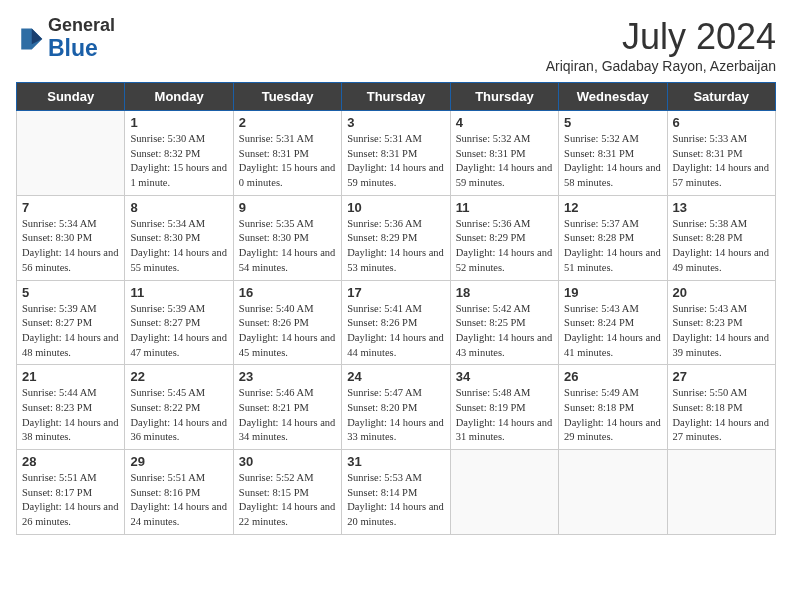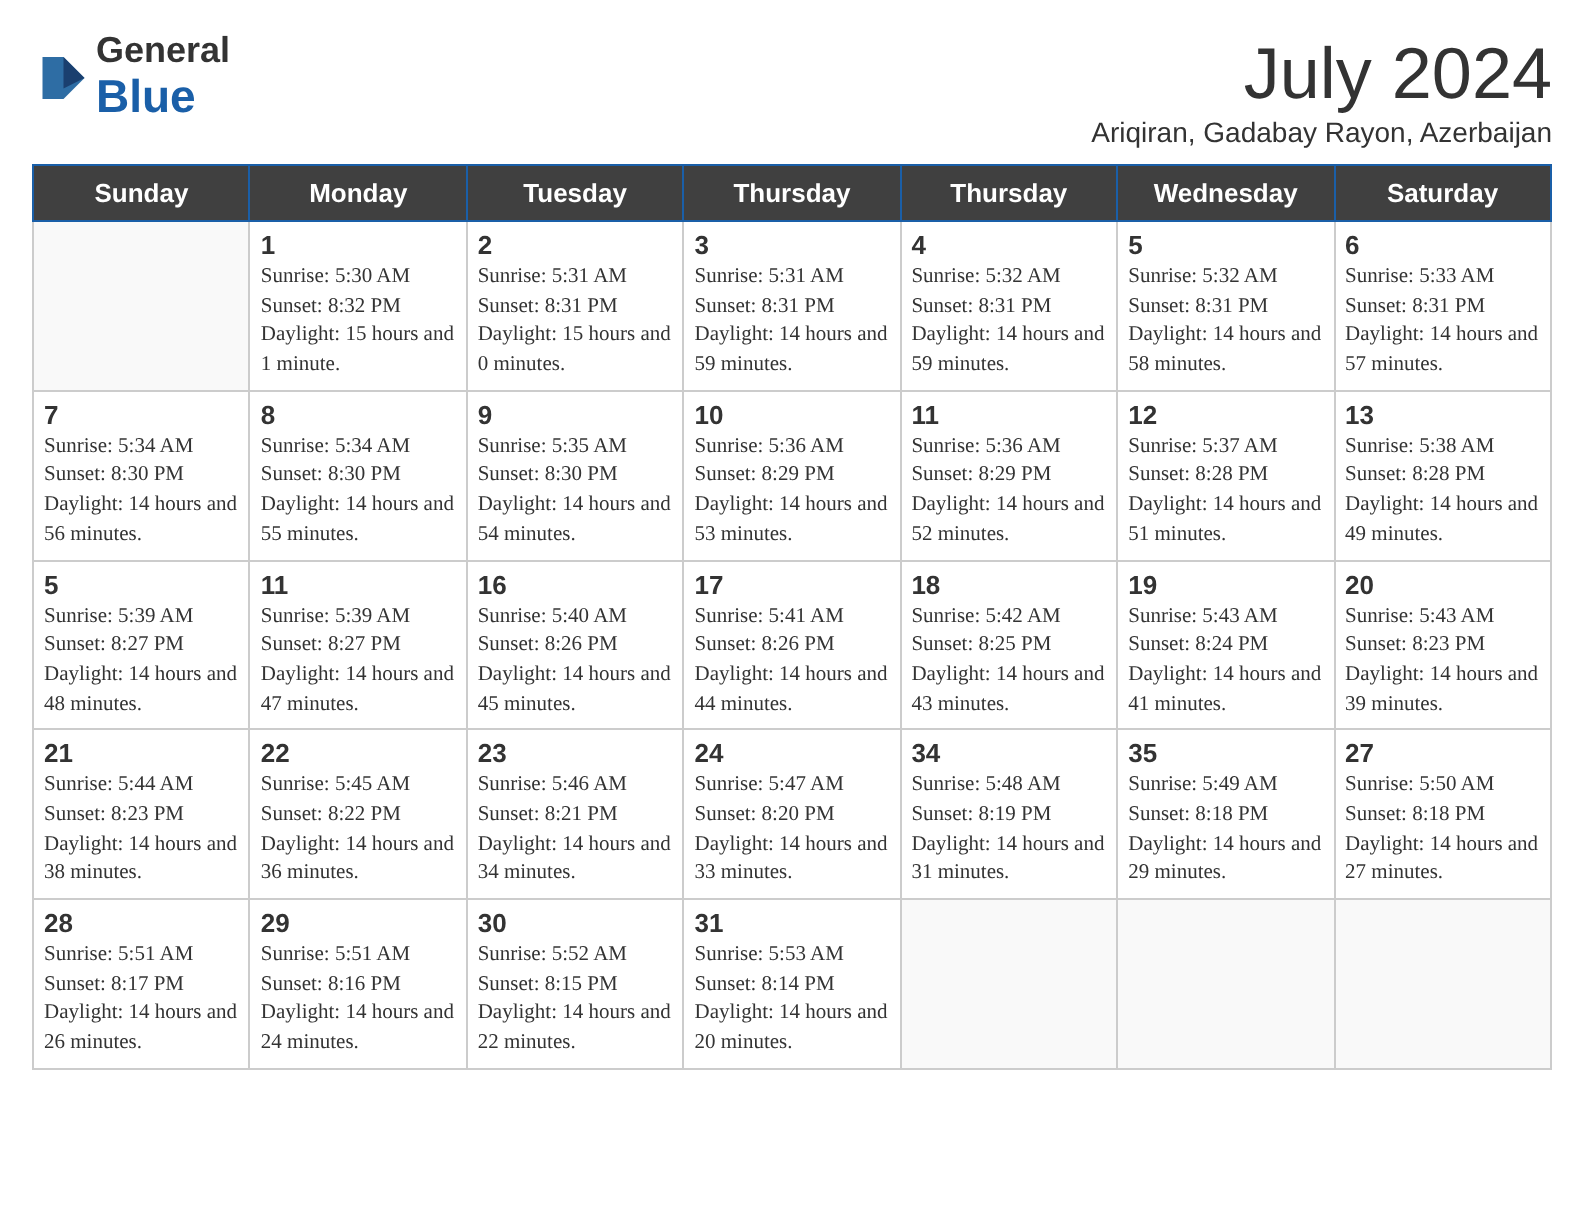--- a/index.html
+++ b/index.html
@@ -227,21 +227,21 @@
         </td>
         <td>
           <span class="day-number">24</span>
           <div class="day-info">Sunrise: 5:47 AM<br>Sunset: 8:20 PM<br>Daylight: 14 hours and 33 minutes.</div>
         </td>
         <td>
           <span class="day-number">34</span>
           <div class="day-info">Sunrise: 5:48 AM<br>Sunset: 8:19 PM<br>Daylight: 14 hours and 31 minutes.</div>
         </td>
         <td>
-          <span class="day-number">35</span>
+          <span class="day-number">26</span>
           <div class="day-info">Sunrise: 5:49 AM<br>Sunset: 8:18 PM<br>Daylight: 14 hours and 29 minutes.</div>
         </td>
         <td>
           <span class="day-number">27</span>
           <div class="day-info">Sunrise: 5:50 AM<br>Sunset: 8:18 PM<br>Daylight: 14 hours and 27 minutes.</div>
         </td>
       </tr>
       <tr>
         <td>
           <span class="day-number">28</span>

